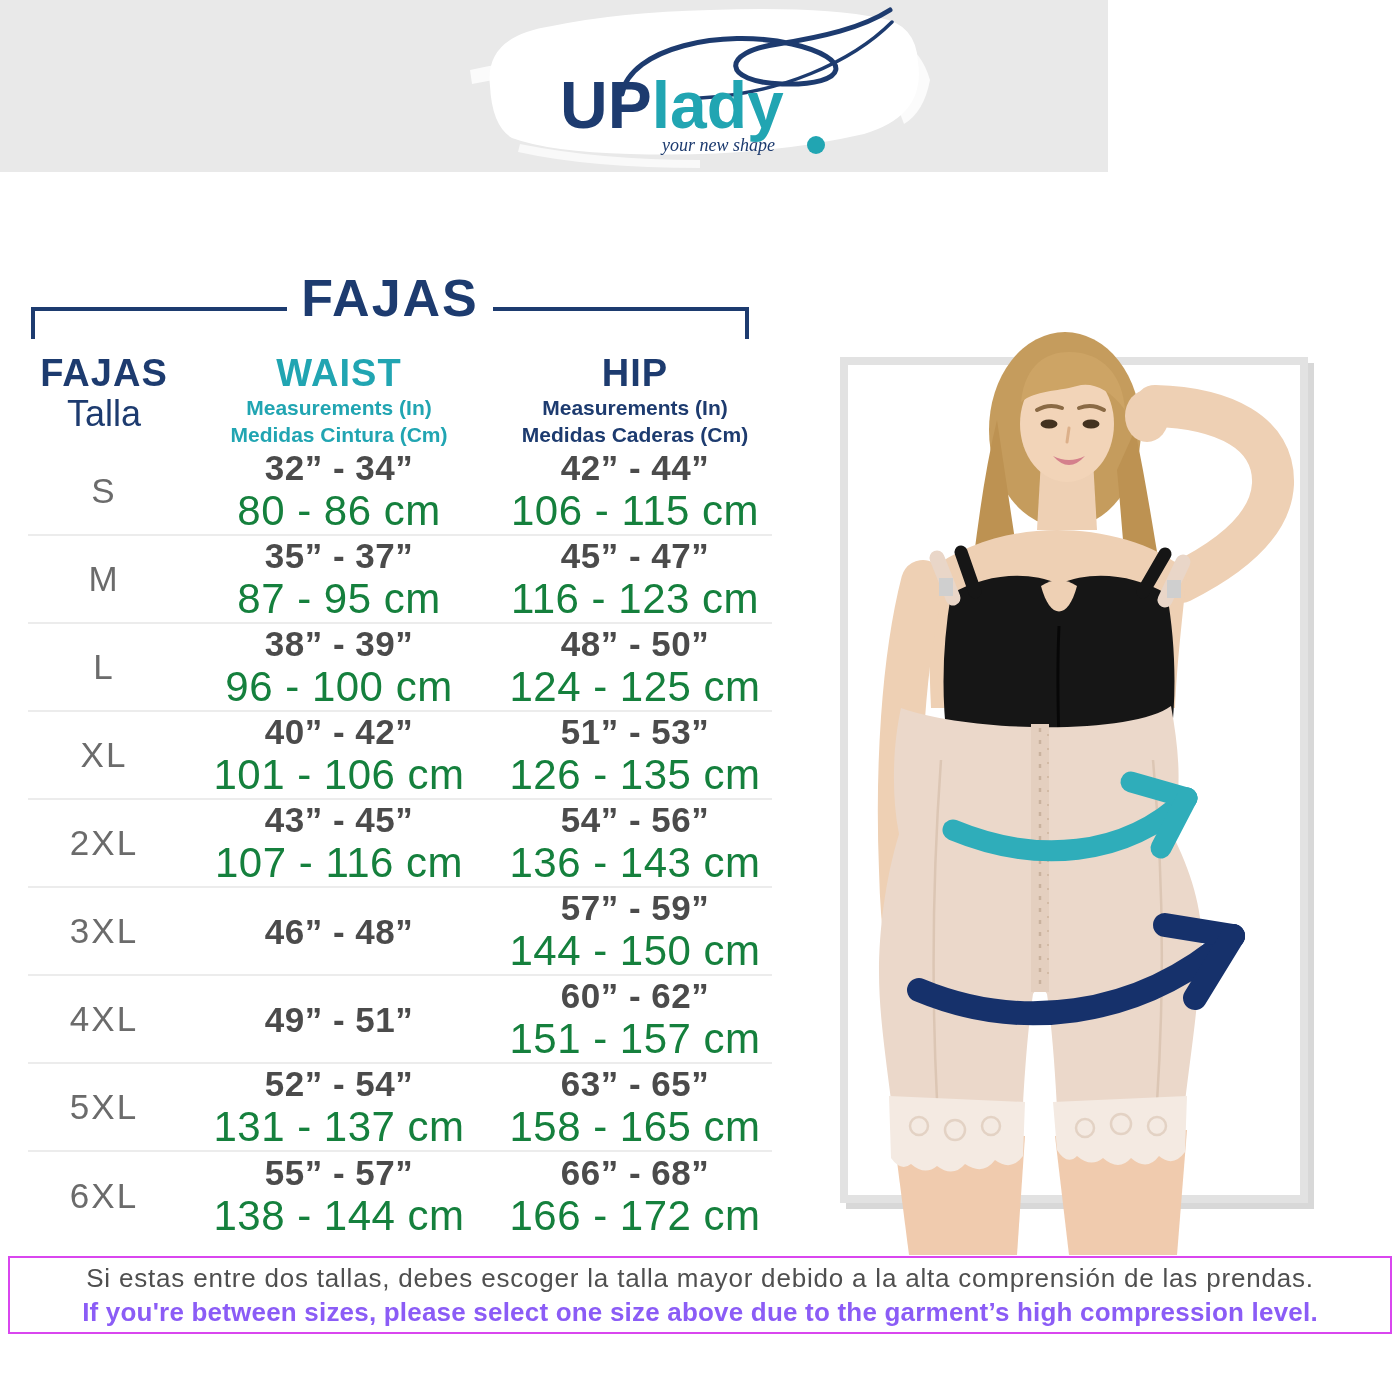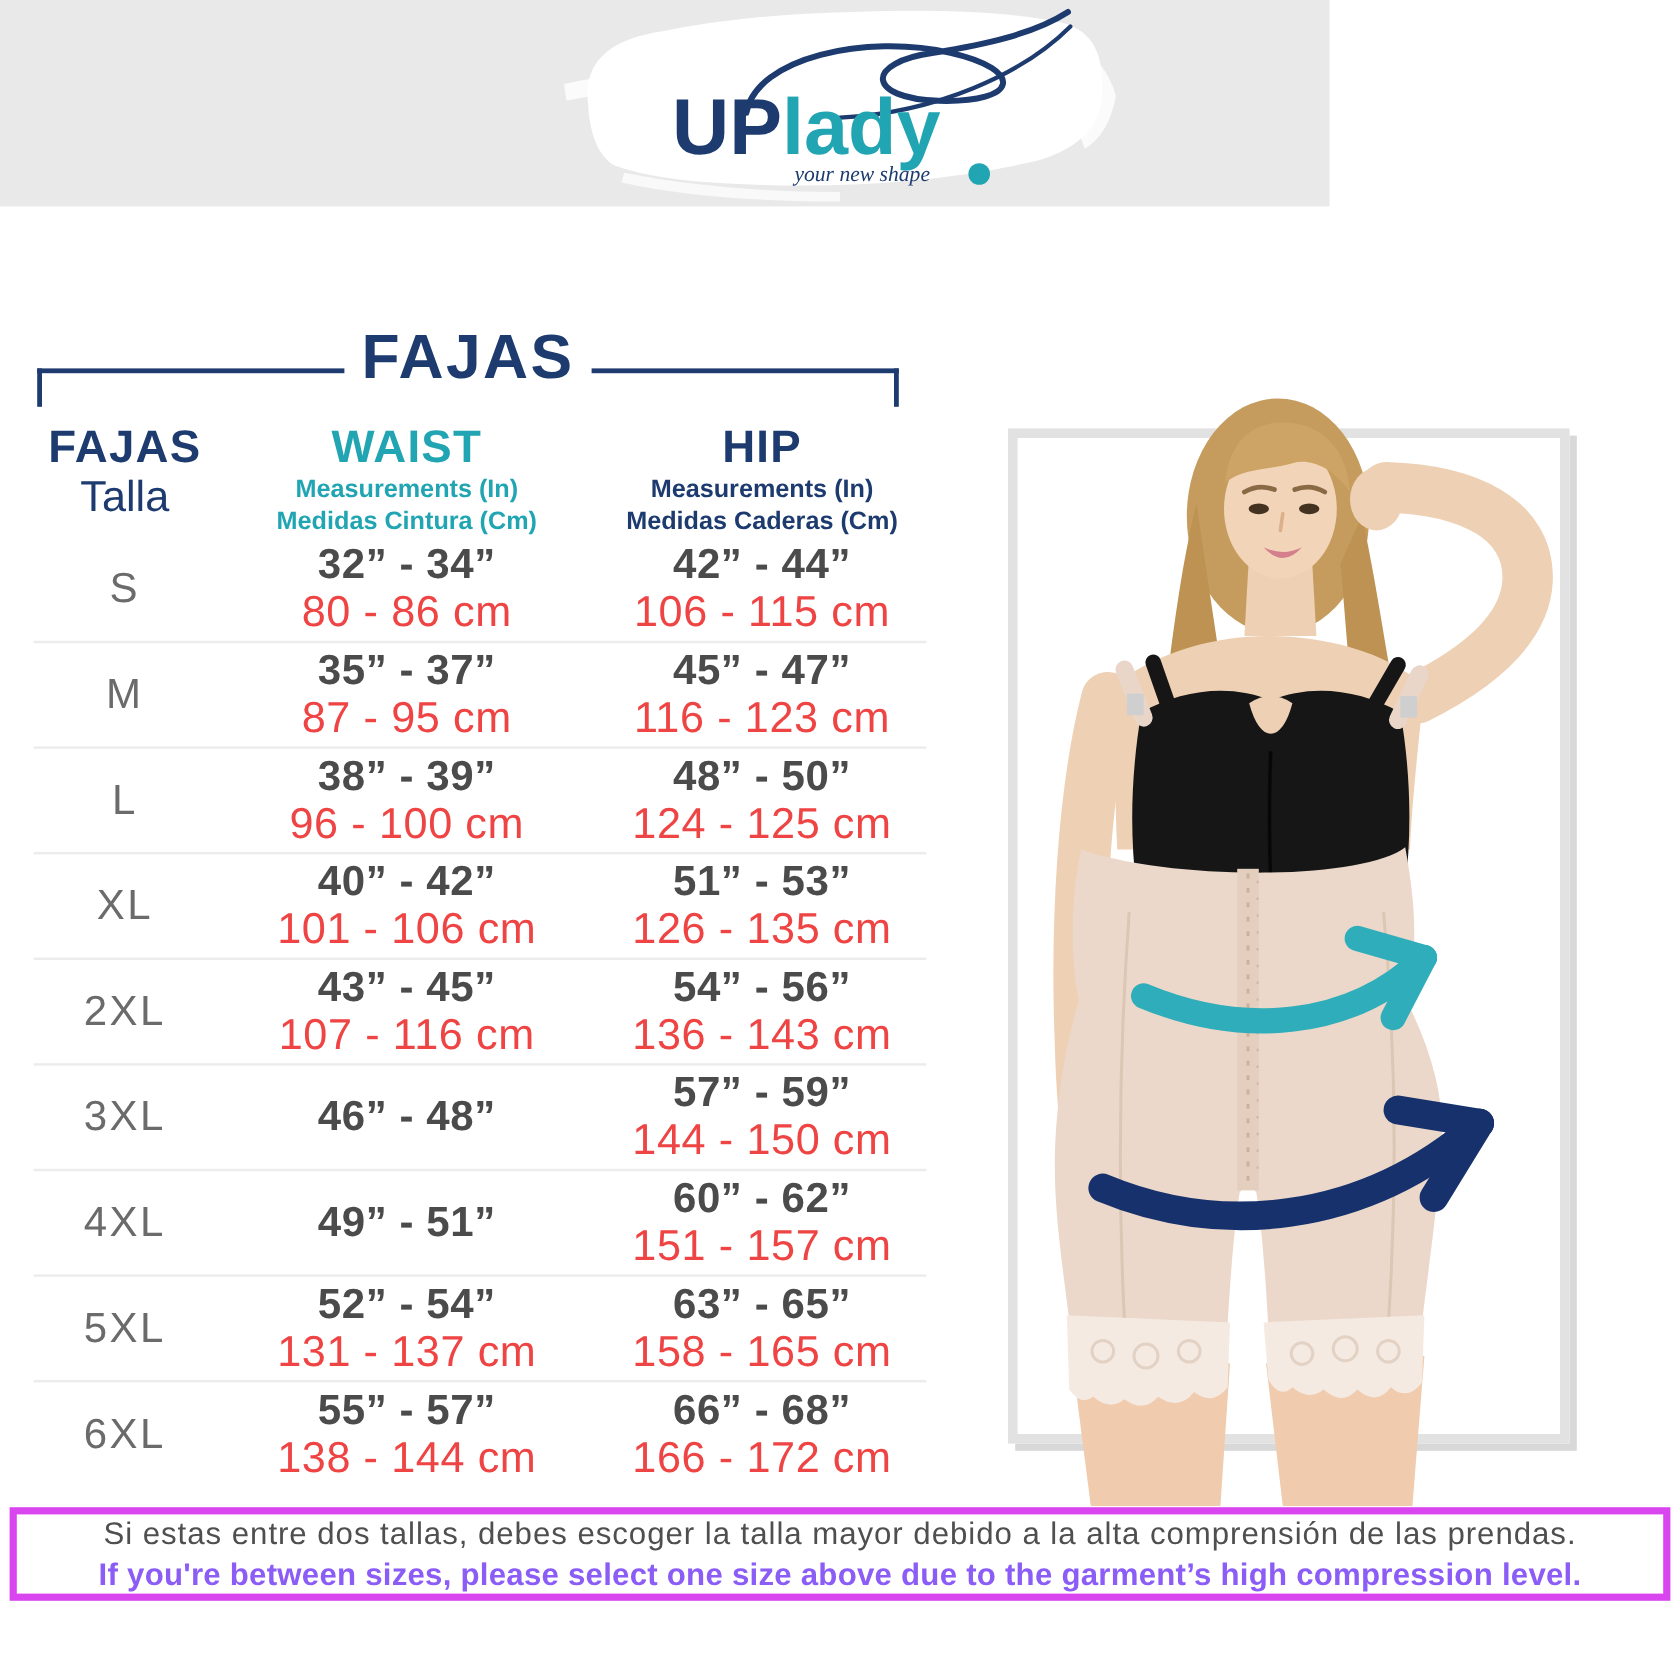--- a/index.html
+++ b/index.html
@@ -45,34 +45,34 @@
   .t-row {
     display:grid; grid-template-columns:152px 318px 274px;
     height:88px; align-items:center; border-bottom:2px solid #ececec;
   }
   .t-row:last-child { border-bottom:none; }
   .c-size {
     text-align:center; font-size:35px; color:#6b6b6b; letter-spacing:2px;
   }
   .c-val { text-align:center; line-height:1.12; }
   .c-in { font-size:35px; font-weight:bold; color:#4b4b4b; letter-spacing:0.5px; }
-  .c-cm { font-size:36px; color:#ef4444; letter-spacing:0.5px; }
+  .c-cm { font-size:42px; color:#15803d; letter-spacing:0.5px; }
 
   
   .photo-frame {
     position:absolute; left:840px; top:357px; width:468px; height:846px;
     background:#ffffff; border:8px solid #e2e2e2;
     box-shadow:6px 6px 0 #d8d8d8;
   }
   .model-svg { position:absolute; left:835px; top:330px; width:500px; height:925px; }
 
   
   .note-box {
     position:absolute; left:8px; top:1256px; width:1384px; height:78px;
-    background:#ffffff; border:6px solid #d946ef;
+    background:#ffffff; border:2px solid #d946ef;
     display:flex; flex-direction:column; justify-content:center; text-align:center;
   }
   .note-es { font-size:26px; color:#4f4f4f; letter-spacing:0.8px; line-height:34px; }
   .note-en { font-size:26px; font-weight:bold; color:#8b5cf6; letter-spacing:0.2px; line-height:34px; }
 </style>
 </head>
 <body>
 
 <div class="canvas">
 

